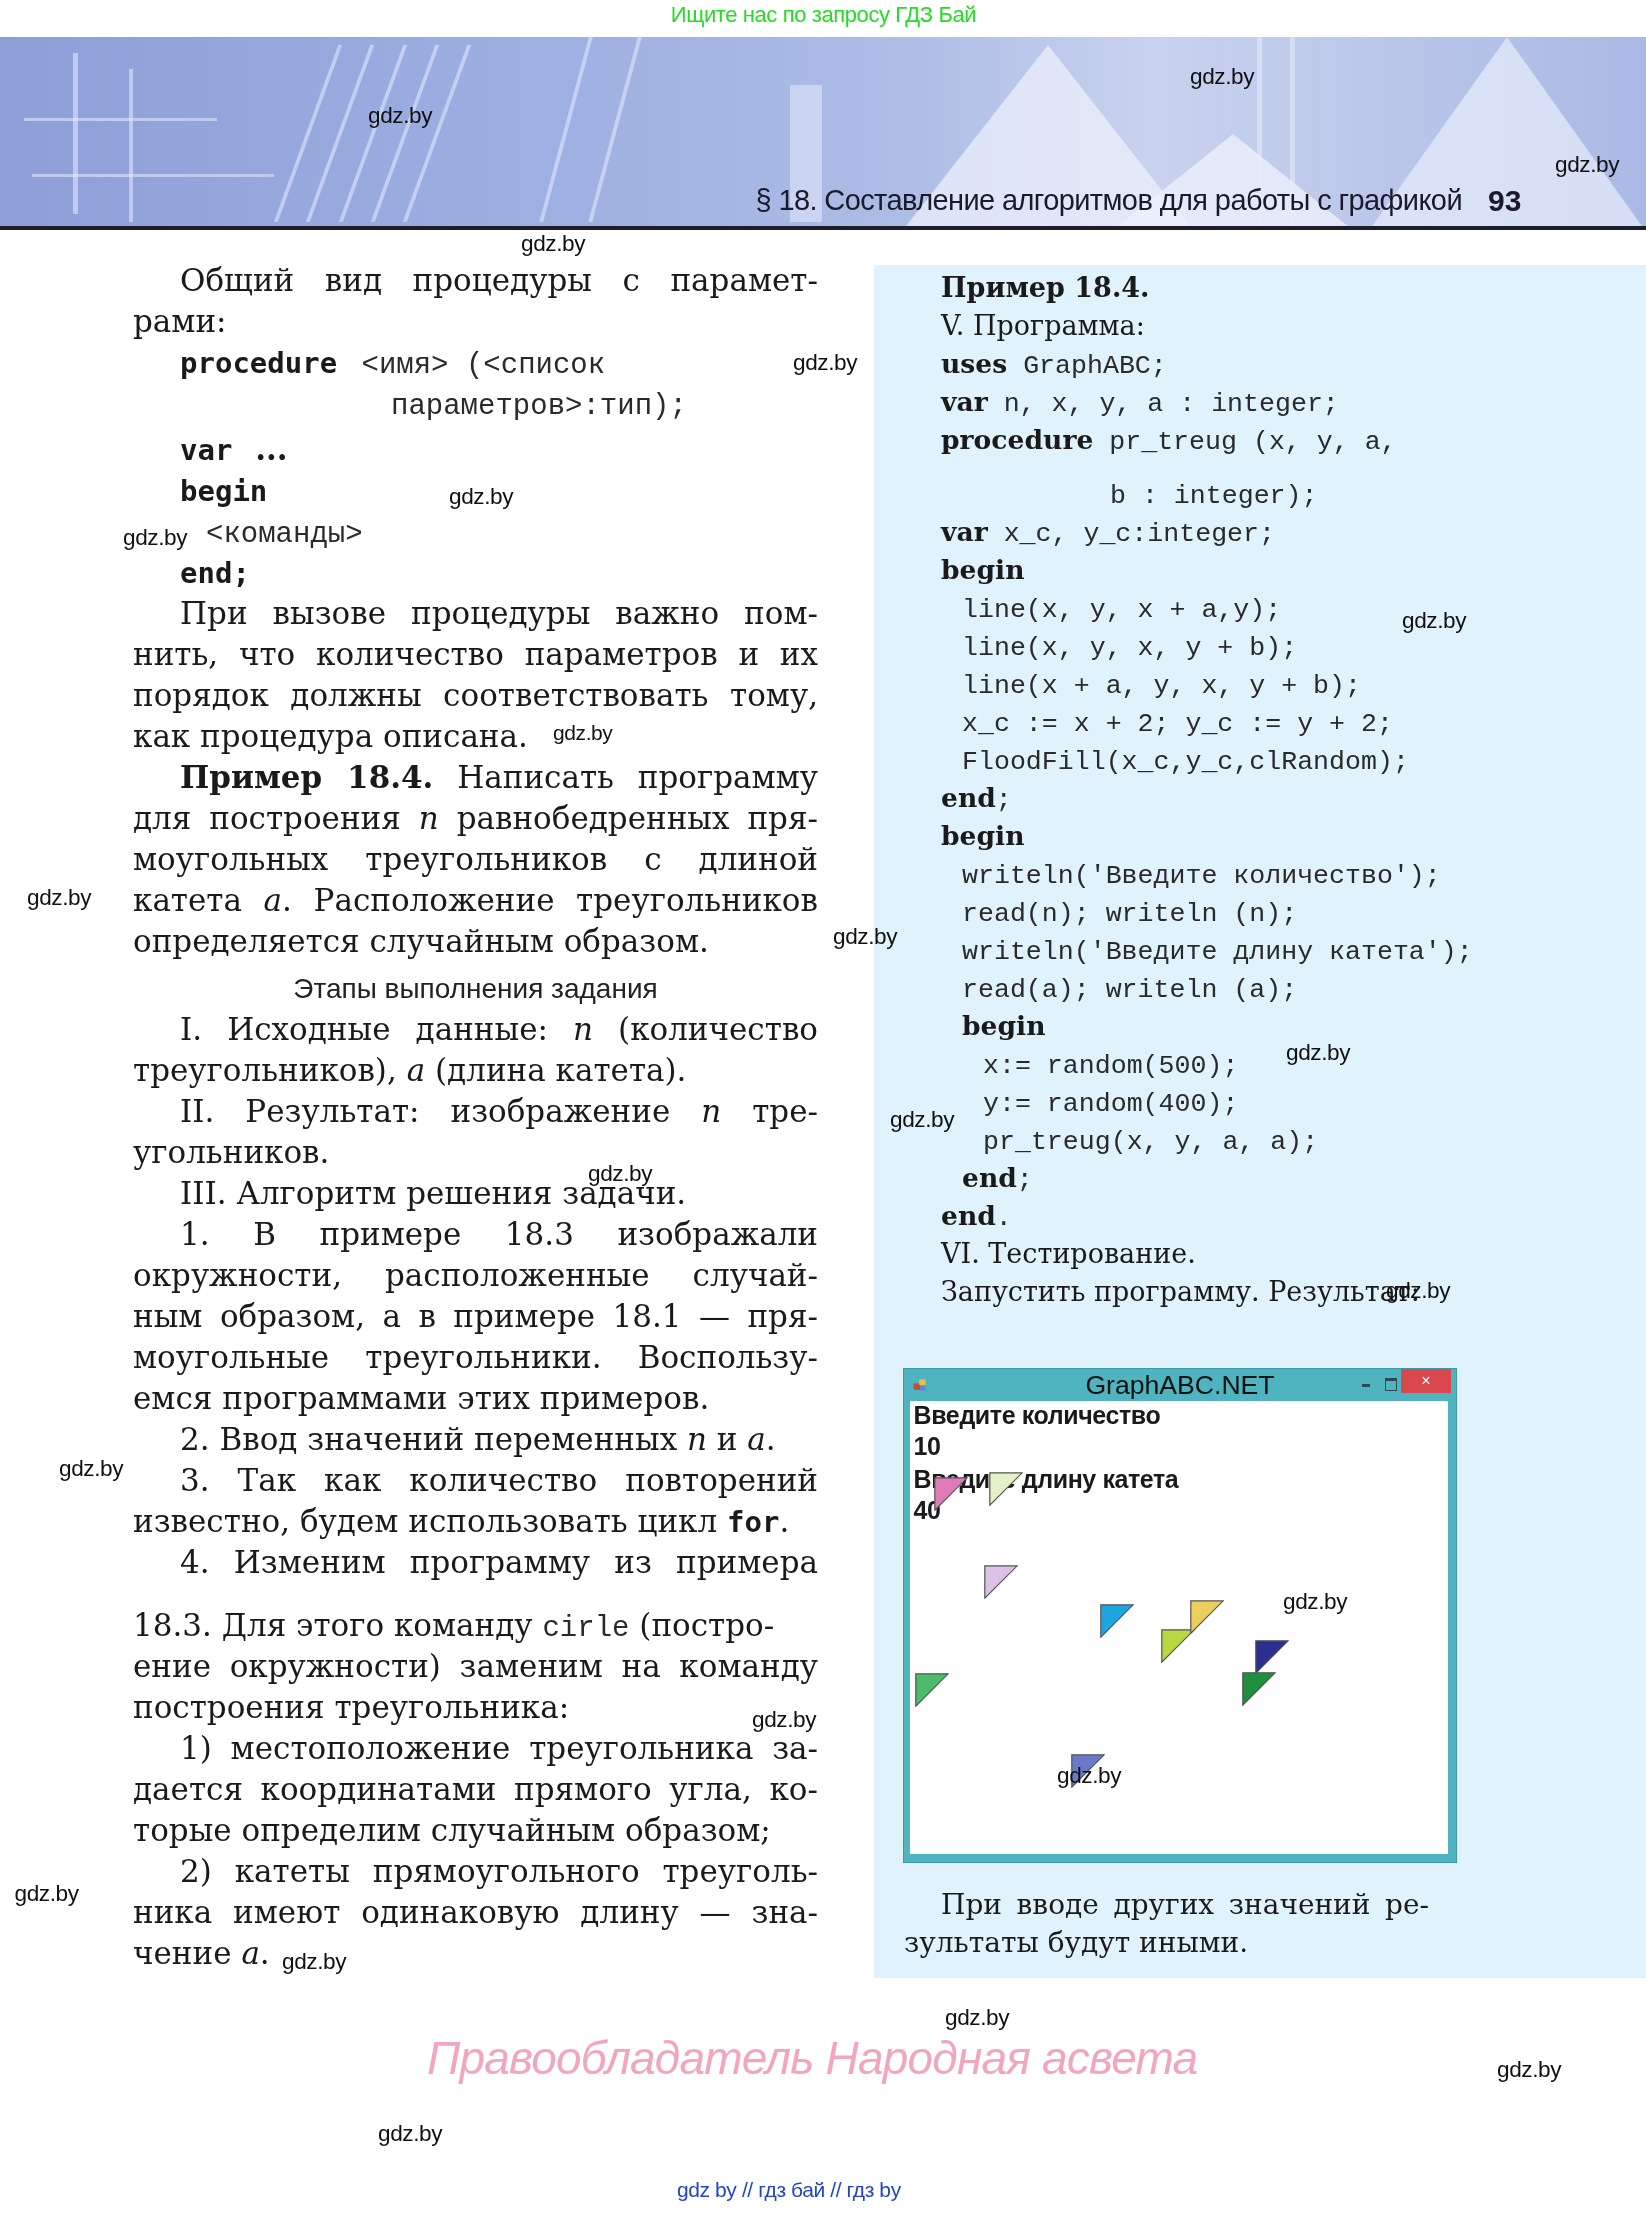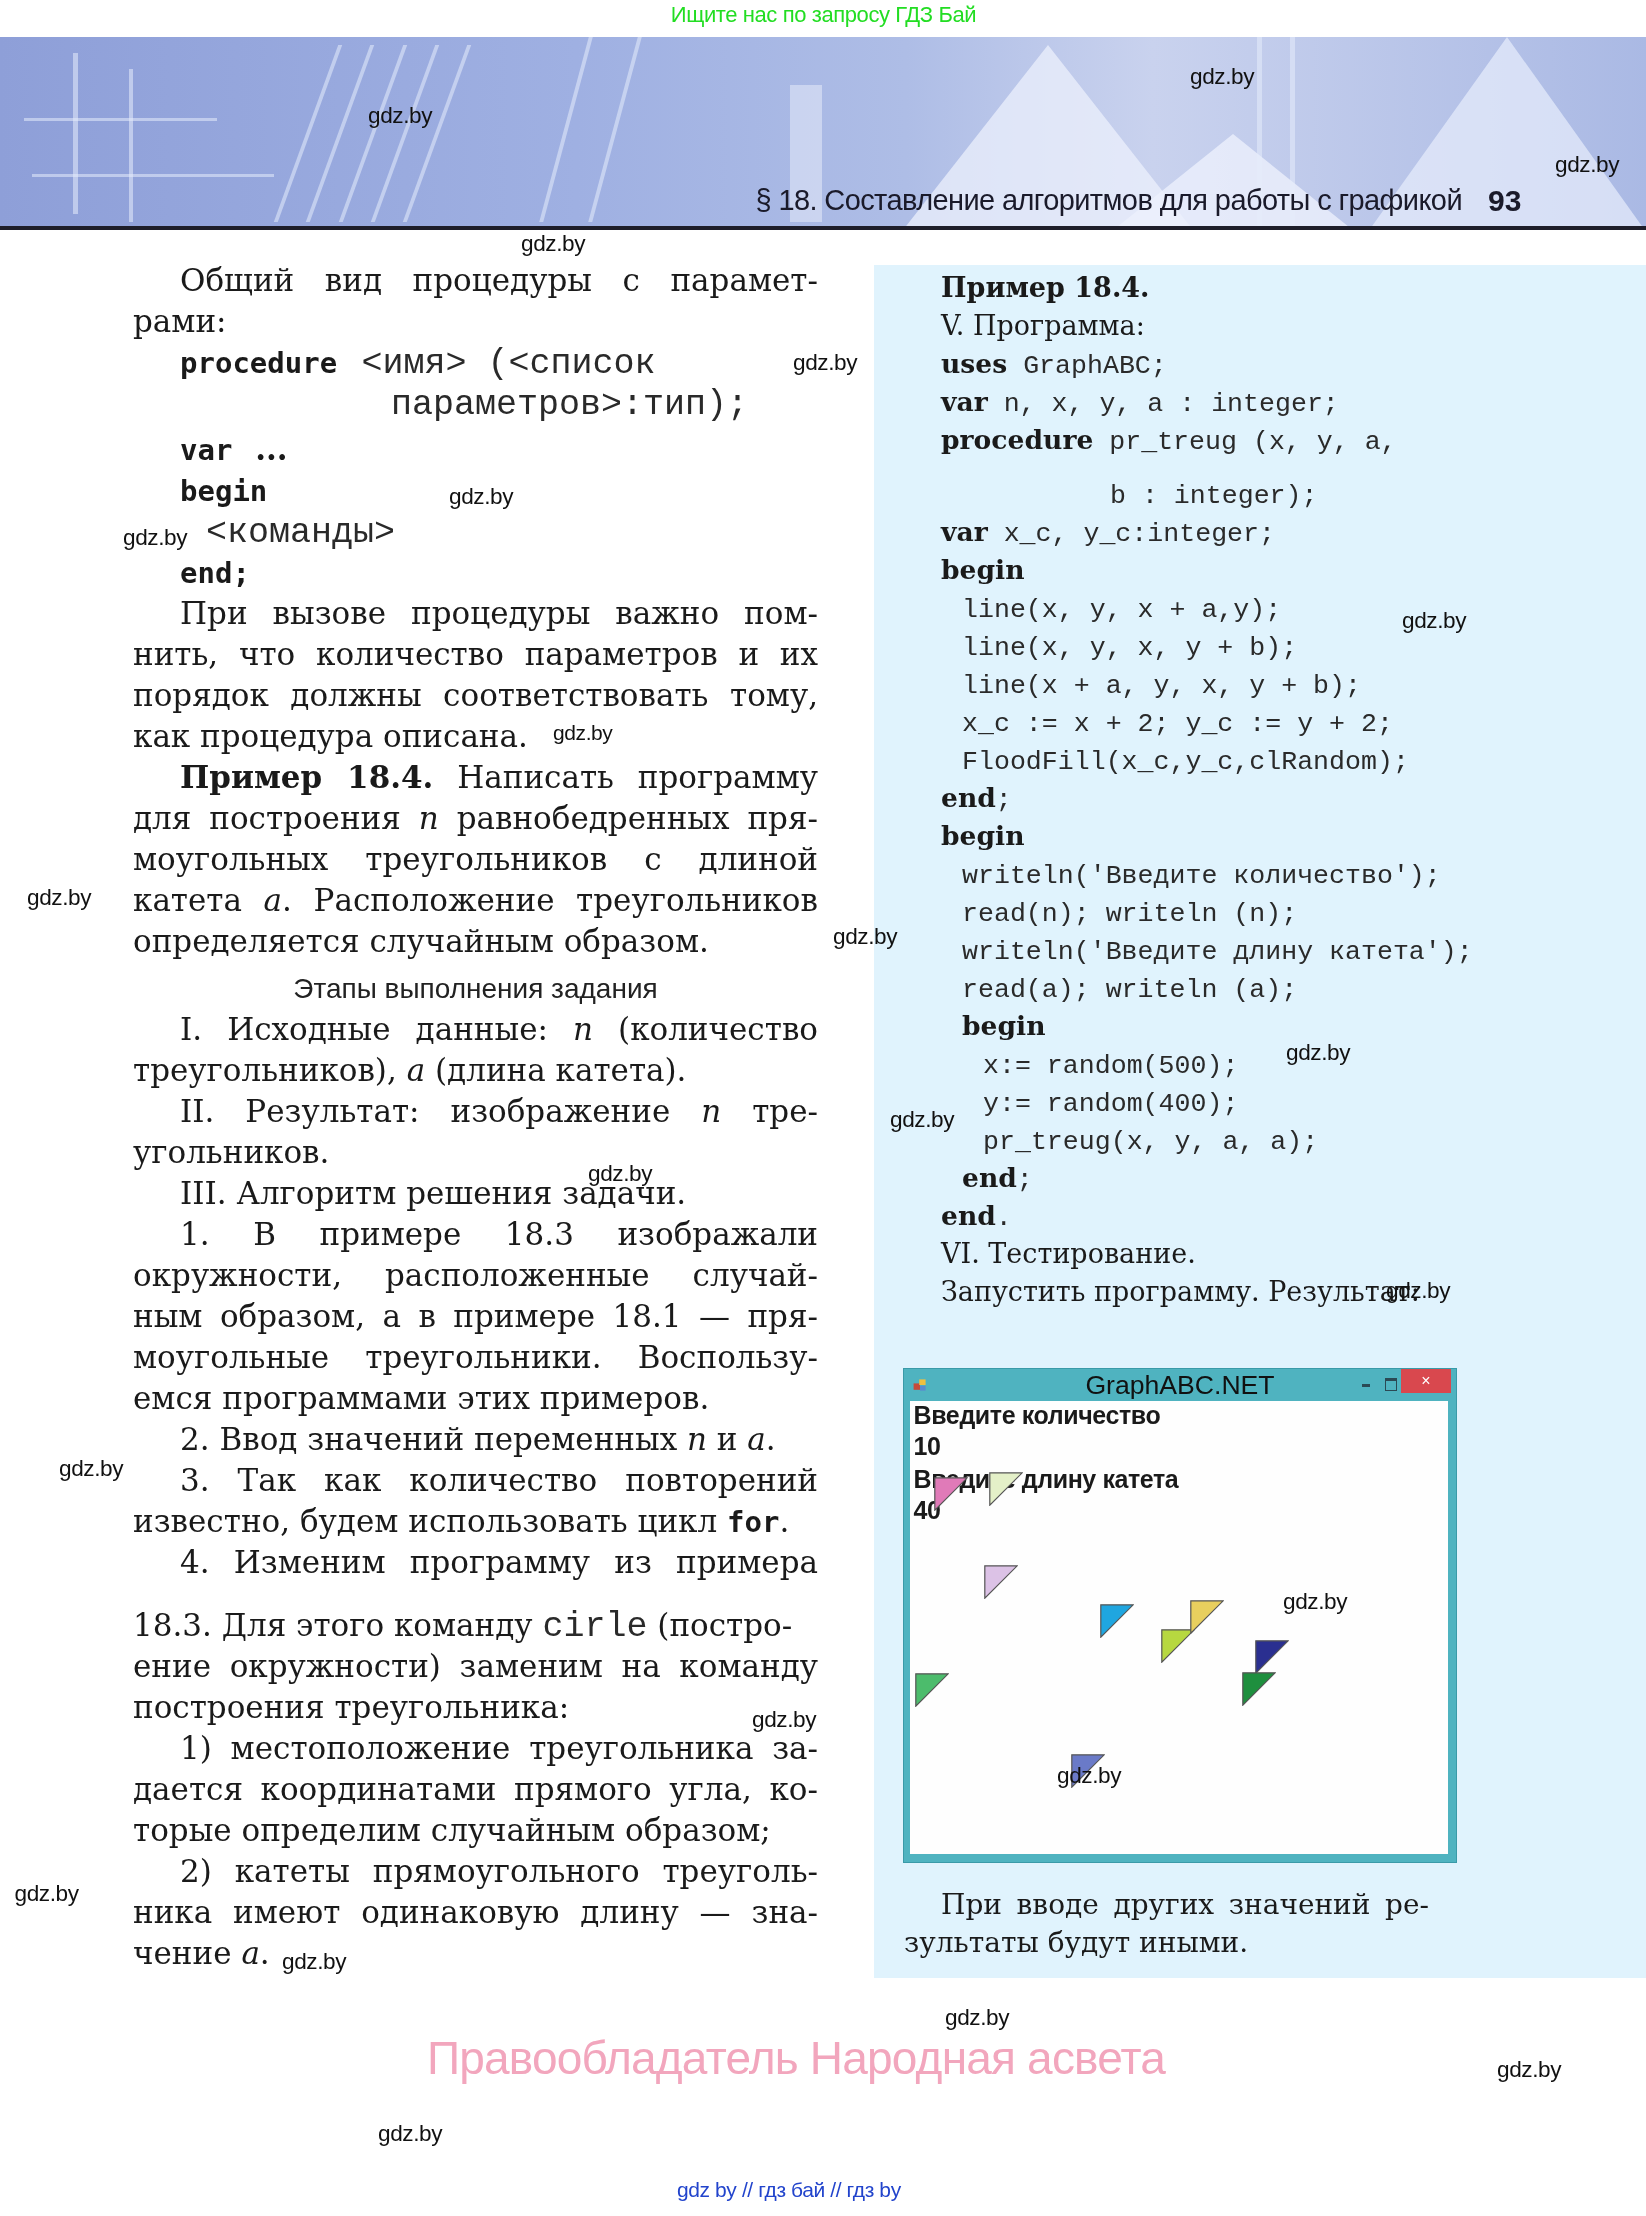--- a/index.html
+++ b/index.html
@@ -19,21 +19,21 @@
   .page-number { position: absolute; left: 1488px; top: 184px; font-family: "Liberation Sans", sans-serif;
     font-size: 30px; font-weight: bold; color: #1a1a2a; }
 
   .wm { position: absolute; font-family: "Liberation Sans", sans-serif; font-size: 22.6px; color: #111; letter-spacing: -0.4px; }
 
   .left-col { position: absolute; left: 133px; top: 260px; width: 685px; font-size: 31px; line-height: 41px; }
   .line { display: block; white-space: nowrap; height: 41px; }
   .justify { text-align: justify; text-align-last: justify; white-space: normal; }
   .indent { padding-left: 47px; }
   .code-kw { font-family: "DejaVu Sans Mono", "Liberation Mono", monospace; font-weight: bold; font-size: 29px; }
-  .code { font-family: "Liberation Mono", "DejaVu Sans Mono", monospace; font-size: 35px; color: #2a2a2a; }
+  .code { font-family: "Liberation Mono", "DejaVu Sans Mono", monospace; font-size: 29px; color: #2a2a2a; }
   .ital { font-style: italic; }
   .bold { font-weight: bold; }
   .sans-center { font-family: "Liberation Sans", sans-serif; text-align: center; font-size: 28px; color: #222; }
 
   .right-panel { position: absolute; left: 874px; top: 265px; width: 772px; height: 1713px; background: #e0f3fd; }
   .right-text { position: absolute; left: 941px; top: 269px; width: 677px; font-size: 27px; line-height: 38px; }
   .right-text .line { height: 38px; }
   .rcode { font-family: Liberation Mono, monospace; font-size: 26.6px; color: #2a2a2a; }
   .rkw { font-family: "DejaVu Serif", "Liberation Serif", serif; font-weight: bold; font-size: 26.6px; color: #1a1a1a; }
 
@@ -46,21 +46,21 @@
   .win-btn { position: absolute; top: 4px; height: 21px; font-family: "Liberation Sans", sans-serif; }
   .win-min { left: 455px; width: 16px; }
   .win-min::after { content: ""; position: absolute; left: 3.2px; top: 11.3px; width: 8px; height: 3.2px; background: #2b4a55; }
   .win-max { left: 479px; width: 16px; }
   .win-max::after { content: ""; position: absolute; left: 2.4px; top: 4.8px; width: 9.7px; height: 8.9px; border: 1.6px solid #2b4a55; border-top-width: 3.2px; }
   .win-close { left: 497px; width: 50px; background: #d9484e; top: 0; height: 24px; color: #fff; text-align: center; font-size: 16px; line-height: 24px; }
   .window-client { position: absolute; left: 6.4px; top: 32px; width: 538px; height: 453px; background: #fefefe; overflow: hidden; }
   .console-line { position: absolute; left: 3.2px; font-family: "Liberation Sans", sans-serif; font-size: 25px; font-weight: bold; color: #1a1a1a; letter-spacing: -0.4px; }
   .tri { position: absolute; }
 
-  .rights { position: absolute; left: 427px; top: 2031px; font-family: "Liberation Sans", sans-serif; font-size: 46px; color: #f2a6bd; letter-spacing: -0.8px; }
+  .rights { position: absolute; left: 427px; top: 2031px; font-family: "Liberation Sans", sans-serif; font-size: 46px; color: #f2a6bd; letter-spacing: -0.8px; font-style: italic; }
   .footer-links { position: absolute; left: 677px; top: 2178px; font-family: "Liberation Sans", sans-serif; font-size: 21px; color: #2244cc; letter-spacing: -0.4px; }
 </style>
 </head>
 <body>
 
 <div class="top-banner">Ищите нас по запросу ГДЗ Бай</div>
 
 <div class="header-band">
   <div class="trace" style="left:73px;top:16px;width:4.8px;height:161px;"></div>
   <div class="trace" style="left:129px;top:32px;width:4px;height:153px;"></div>

